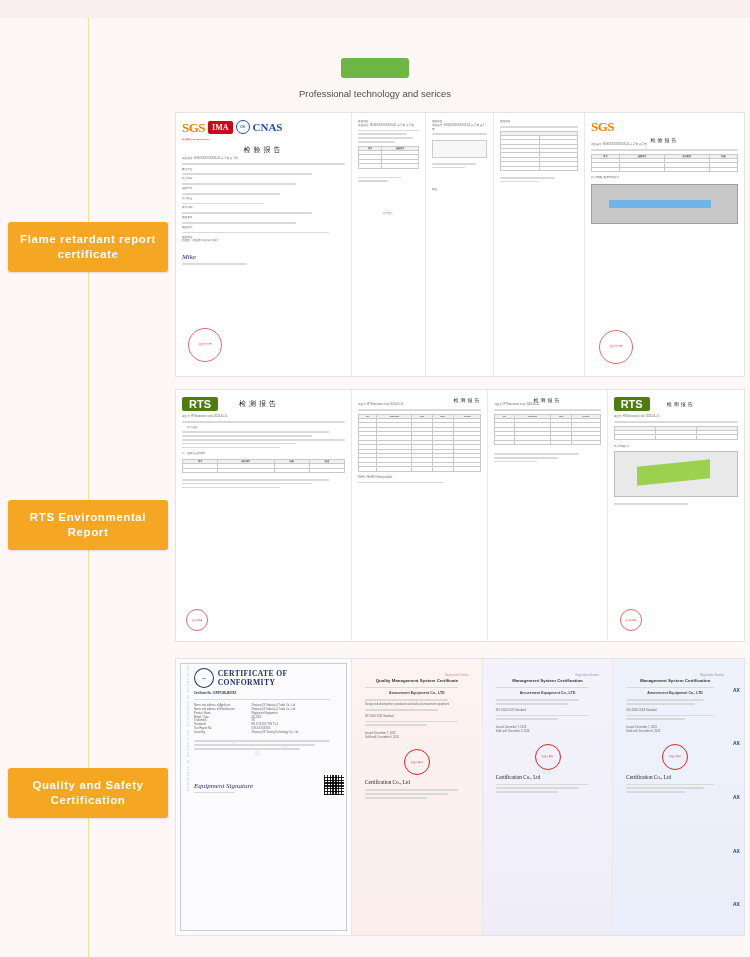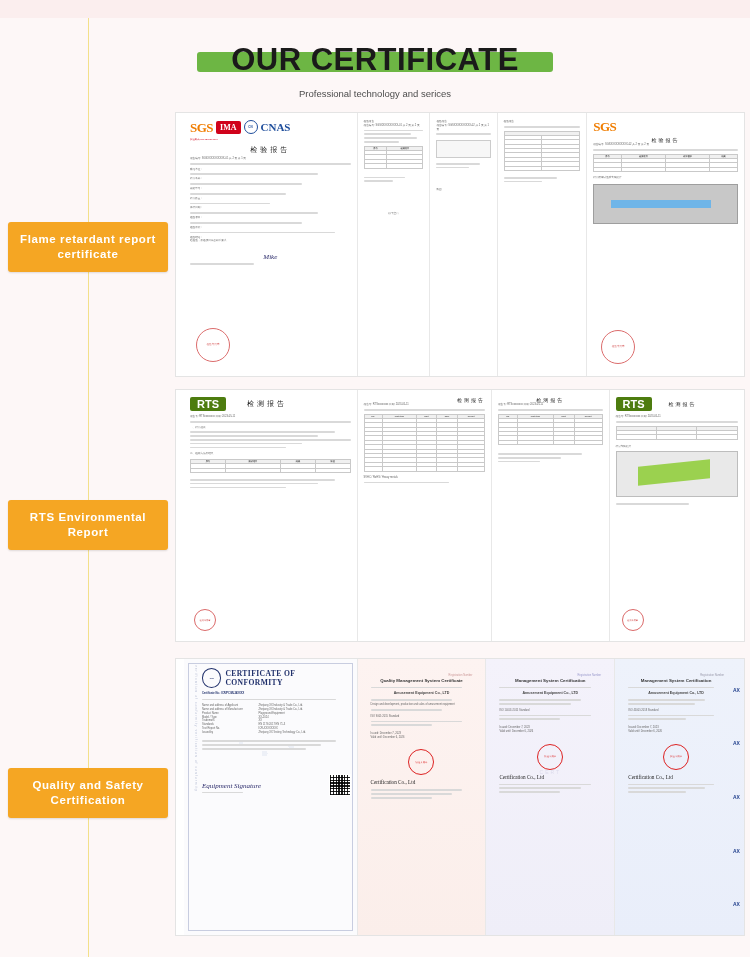--- a/index.html
+++ b/index.html
@@ -77,21 +77,21 @@
     position: absolute;
     left: 175px;
     width: 570px;
     background: #ffffff;
     border: 1px solid #e4e4e4;
   }
   #sec-flame { top: 112px; height: 265px; }
   #sec-rts   { top: 389px; height: 253px; }
   #sec-qs    { top: 658px; height: 278px; }
 
-  .doc-row { display: flex; height: 100%; margin-left: 8px; }
+  .doc-row { display: flex; height: 100%; }
   .doc {
     position: relative;
     border-right: 1px solid #e8e8e8;
     background: #fff;
     overflow: hidden;
     padding: 7px 6px;
     font-size: 2.6px;
     color: #555;
   }
   .doc:last-child { border-right: none; }
@@ -170,21 +170,21 @@
     border: 1.4px solid #cf3b3b; opacity: .75;
     display: flex; align-items: center; justify-content: center;
     font-size: 2.6px; color: #cf3b3b; text-align: center; line-height: 1.2;
   }
   .stamp-red-sm {
     width: 22px; height: 22px; border-radius: 50%;
     border: 1.1px solid #d14545; opacity: .8;
     display:flex;align-items:center;justify-content:center;
     font-size:2.2px;color:#d14545;
   }
-  .sig { font-family: "Liberation Serif", serif; font-size: 7px; color: #2b2b6b; font-style: italic; text-align: center; }
+  .sig { font-family: "Liberation Serif", serif; font-size: 7px; color: #2b2b6b; font-style: italic; }
 
   .photo-box {
     margin-top: 4px; width: 100%; height: 40px; background: #c8c8c8;
     border: 0.6px solid #9e9e9e; position: relative; overflow: hidden;
   }
   .photo-box .strip {
     position: absolute; left: 12%; top: 40%; width: 70%; height: 22%;
     background: #6fb5e8;
   }
   .photo-green {
@@ -261,21 +261,20 @@
 <body>
 
 <div class="page">
 
   <div class="top-band"></div>
   <div class="guide-line"></div>
 
   <div class="title-wrap">
     <div class="title-bar">
       <div class="greenbar"></div>
-      <span class="title-text">OUR CERTIFICATE</span>
     </div>
   </div>
   <div class="subtitle">Professional technology and serices</div>
 
   <div class="label" id="lbl-rts">RTS Environmental Report</div>
   <div class="label" id="lbl-flame">Flame retardant report certificate</div>
   <div class="label" id="lbl-qs">Quality and Safety Certification</div>
 
   <div class="section" id="sec-flame">
     <div class="doc-row">

